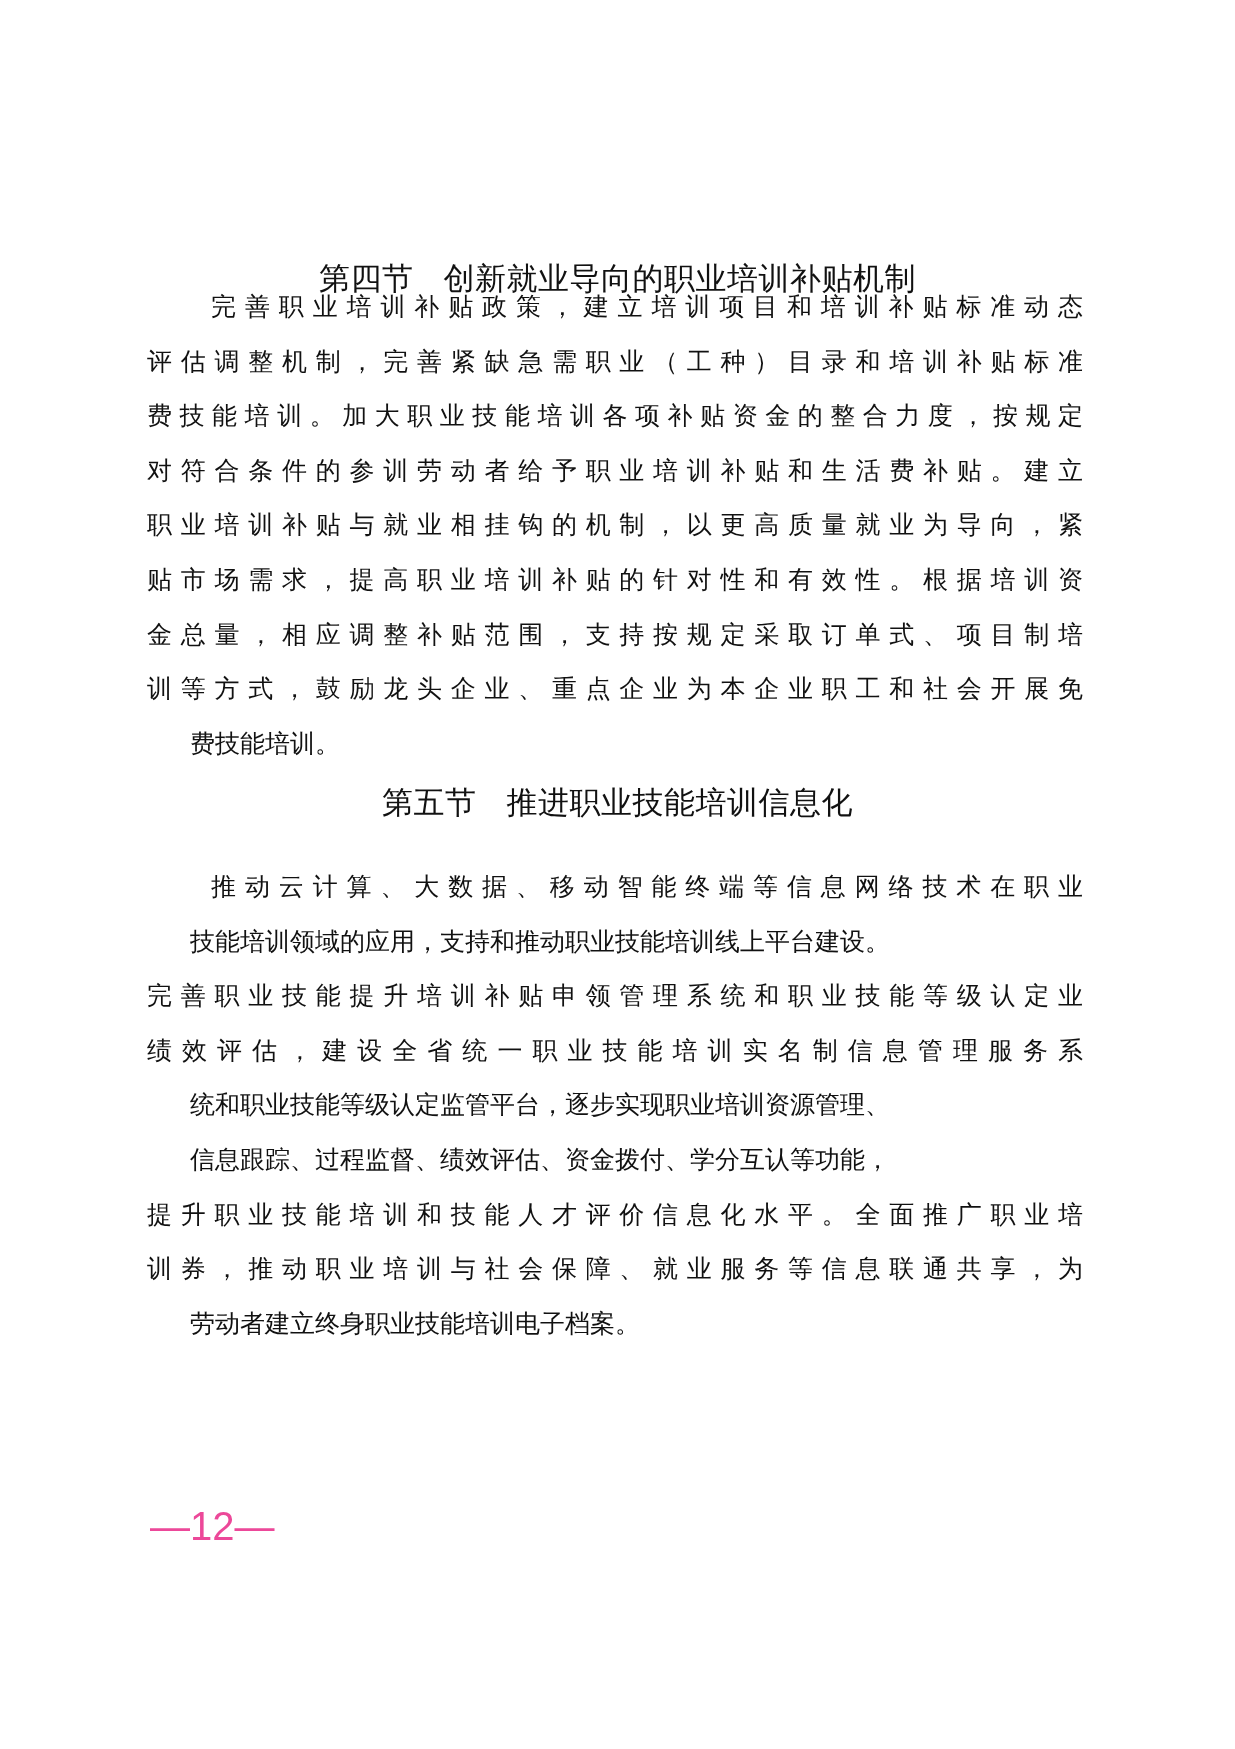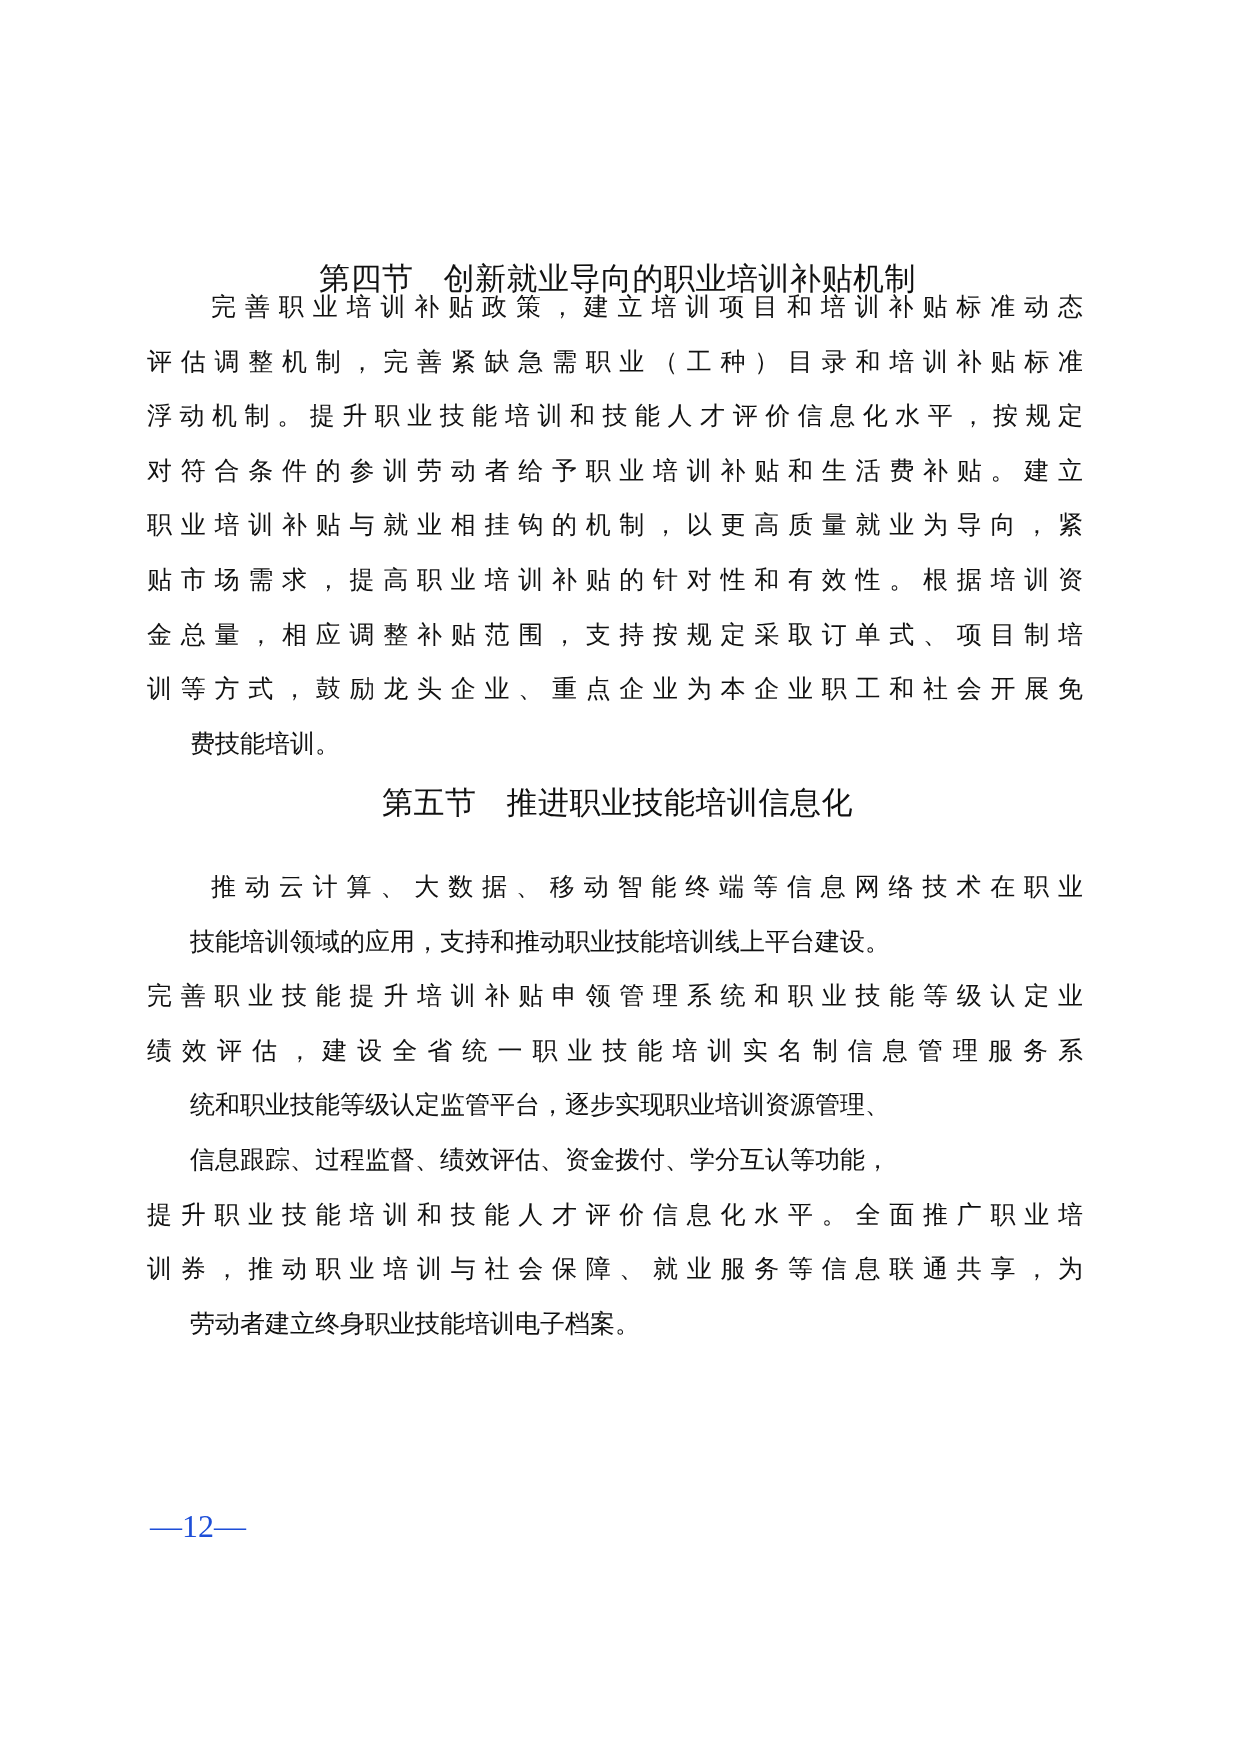--- a/index.html
+++ b/index.html
@@ -54,37 +54,37 @@
       text-align-last: left;
       margin-left: 43px;
     }
     .line.indent { padding-left: 64px; }
     #p1 { top: 280px; }
     #p2 { top: 860px; }
     .page-number {
       position: absolute;
       left: 150px;
       top: 1506px;
-      font-family: Liberation Serif, serif;
-      font-size: 32px;
+      font-family: Liberation Sans, sans-serif;
+      font-size: 40px;
       line-height: 40px;
-      color: #1d4ed8;
+      color: #ec4899;
     }
   </style>
 </head>
 <body>
 
 <div class="page">
 
   <div class="heading" id="h1"><span>第四节</span><span class="gap"></span><span>创新就业导向的职业培训补贴机制</span></div>
 
   <div class="para" id="p1">
     <div class="line indent">完善职业培训补贴政策，建立培训项目和培训补贴标准动态</div>
     <div class="line">评估调整机制，完善紧缺急需职业（工种）目录和培训补贴标准</div>
-    <div class="line">浮动机制。提升职业技能培训和技能人才评价信息化水平，按规定</div>
+    <div class="line">费技能培训。加大职业技能培训各项补贴资金的整合力度，按规定</div>
     <div class="line">对符合条件的参训劳动者给予职业培训补贴和生活费补贴。建立</div>
     <div class="line">职业培训补贴与就业相挂钩的机制，以更高质量就业为导向，紧</div>
     <div class="line">贴市场需求，提高职业培训补贴的针对性和有效性。根据培训资</div>
     <div class="line">金总量，相应调整补贴范围，支持按规定采取订单式、项目制培</div>
     <div class="line">训等方式，鼓励龙头企业、重点企业为本企业职工和社会开展免</div>
     <div class="line last">费技能培训。</div>
   </div>
 
   <div class="heading" id="h2"><span>第五节</span><span class="gap"></span><span>推进职业技能培训信息化</span></div>
 

